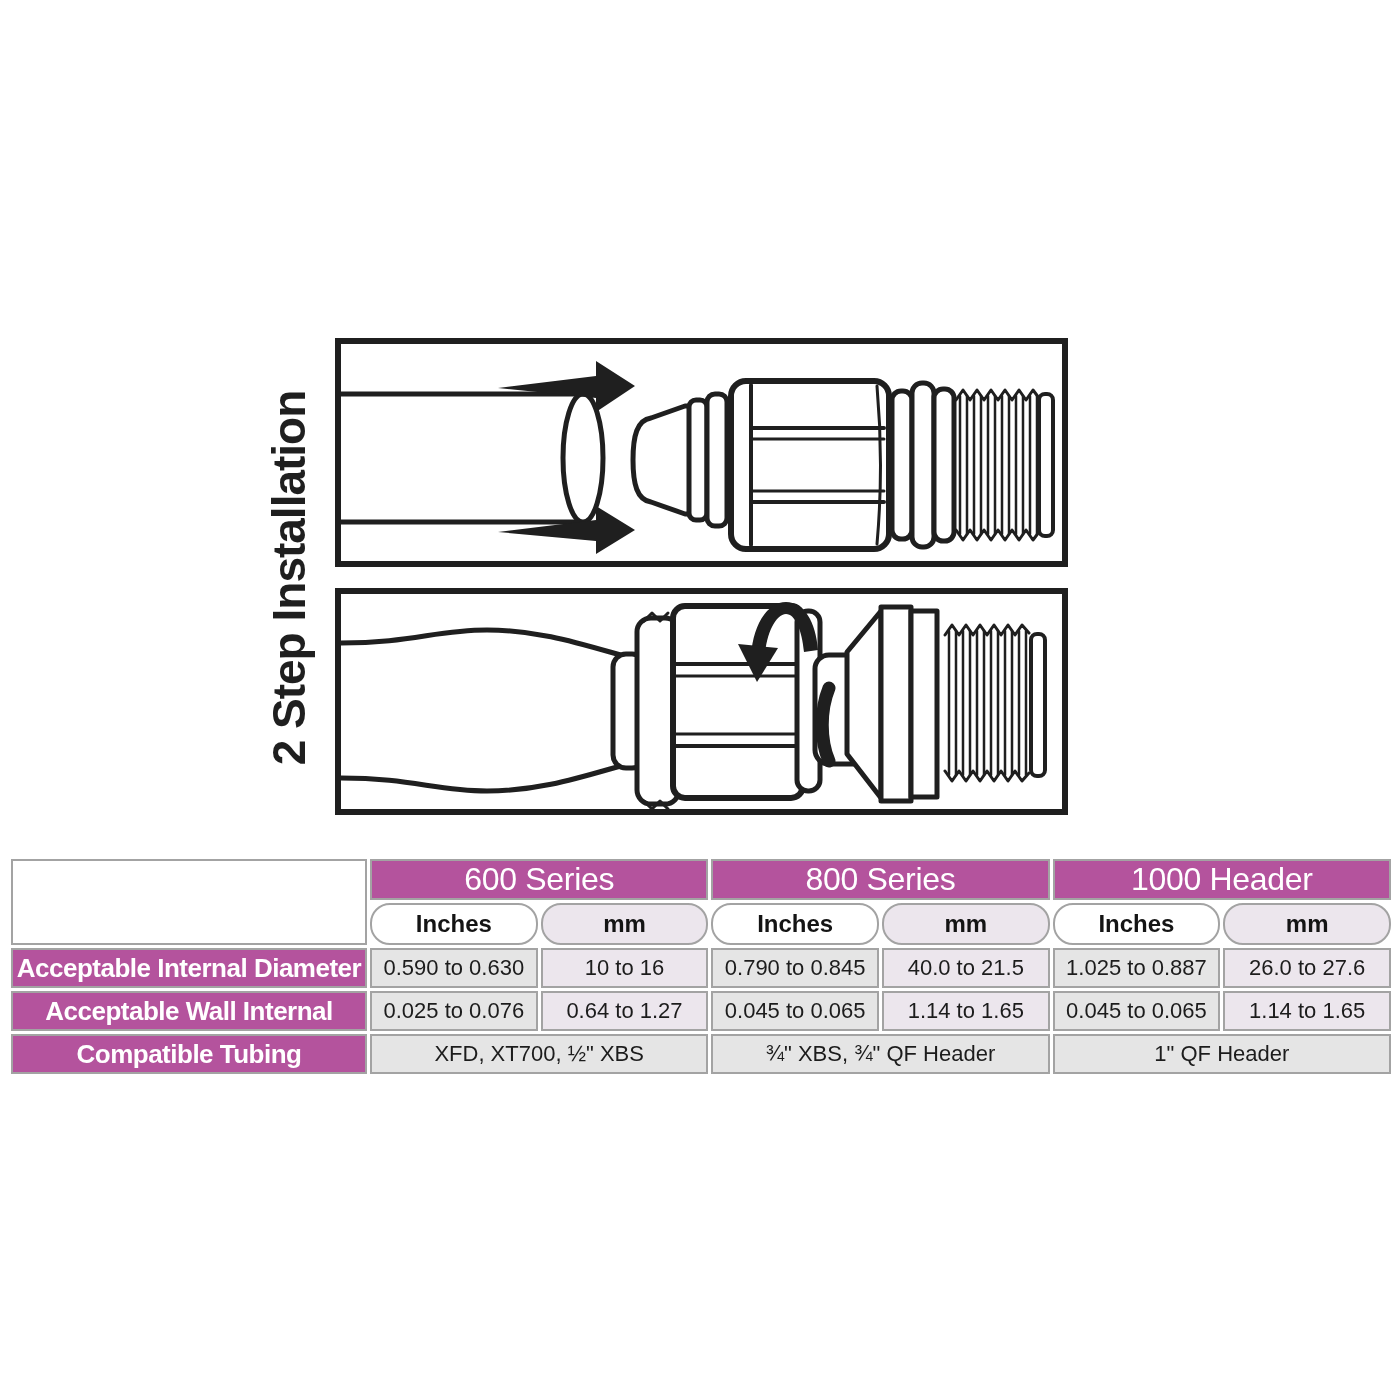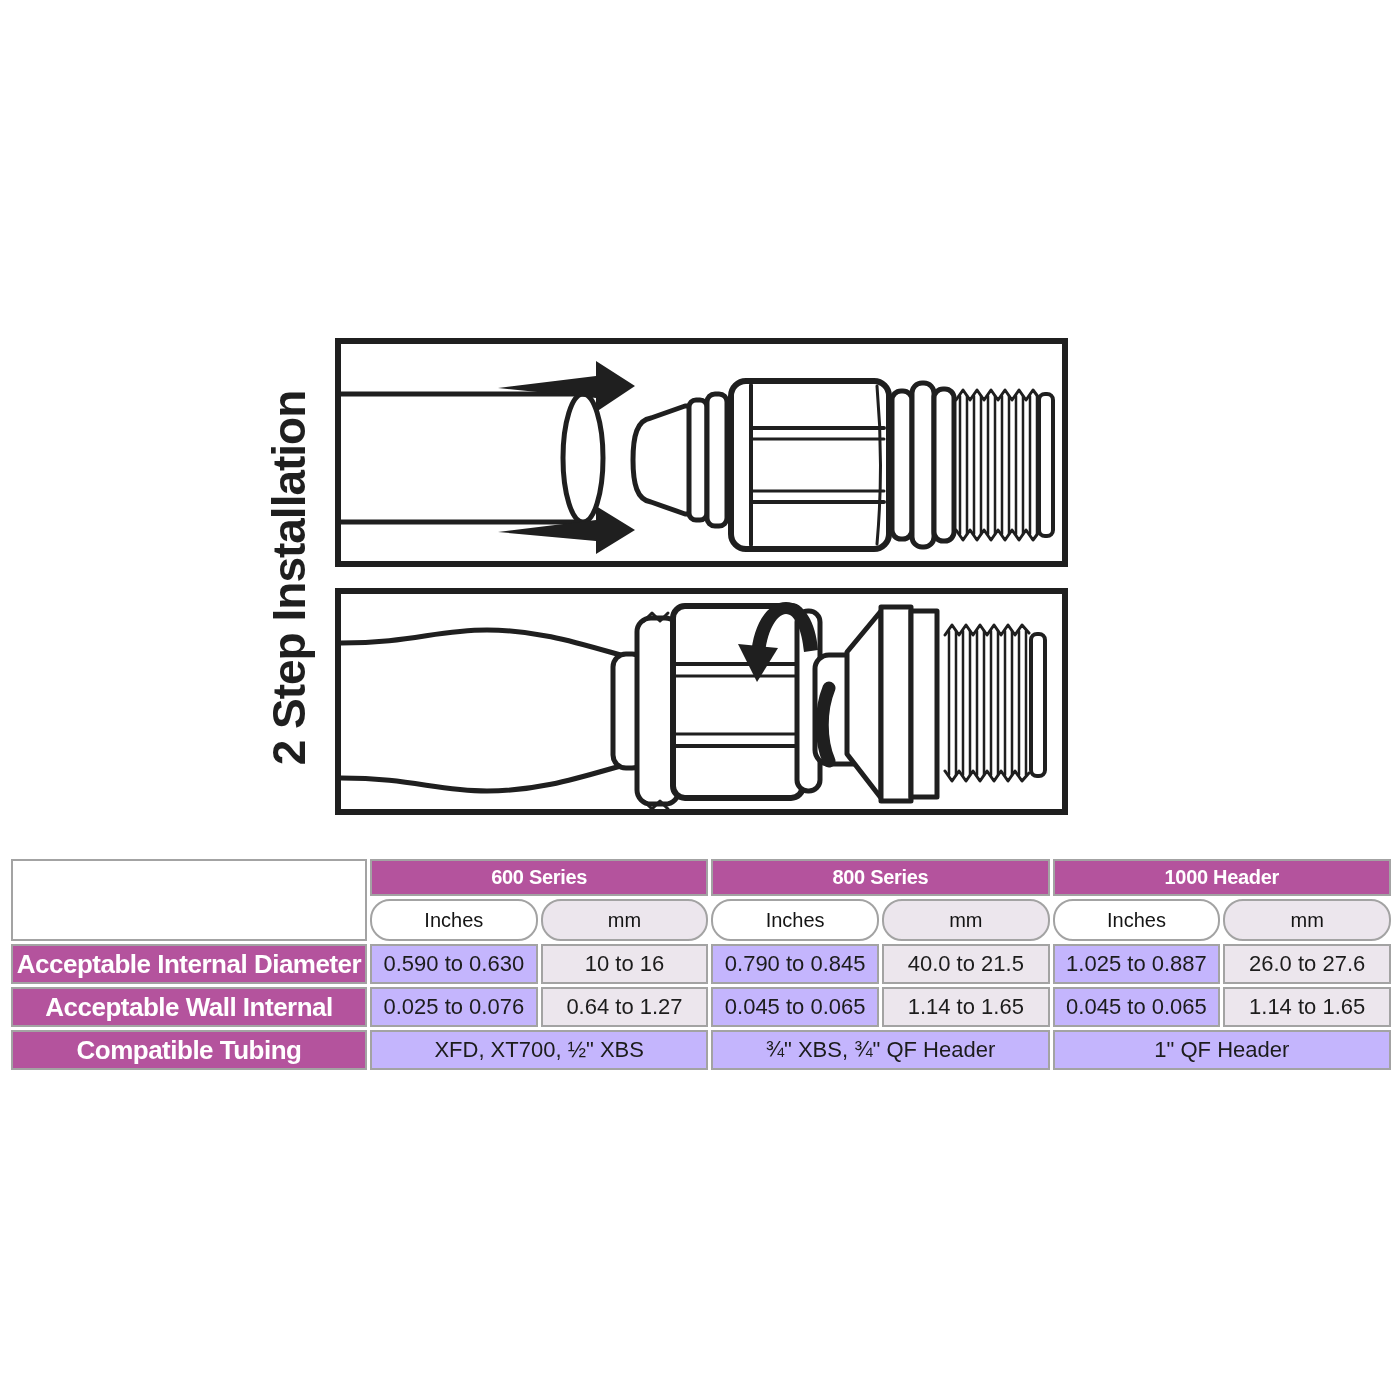--- a/index.html
+++ b/index.html
@@ -16,26 +16,26 @@
   #panel1{left:335px;top:338px;width:733px;height:229px;}
   #panel2{left:335px;top:588px;width:733px;height:227px;}
   .panel svg{display:block;}
 
   
   #tablewrap{position:absolute;left:8px;top:856px;width:1386px;}
   table.spec{border-collapse:separate;border-spacing:3px;width:100%;table-layout:fixed;}
   table.spec td{border:2px solid #a3a3a3;text-align:center;vertical-align:middle;
                 overflow:hidden;white-space:nowrap;padding:0;}
   td.corner{background:#ffffff;}
-  td.series{background:var(--purple);color:#ffffff;font-weight:bold;font-size:20px;
+  td.series{background:var(--purple);color:#ffffff;font-weight:normal;font-size:32px;
             height:33px;letter-spacing:-0.3px;}
-  td.unit{background:#ffffff;color:#141414;font-weight:normal;font-size:20px;height:38px;border-radius:20px;}
+  td.unit{background:#ffffff;color:#141414;font-weight:bold;font-size:24px;height:38px;border-radius:20px;}
   td.rowlabel{background:var(--purple);color:#ffffff;font-weight:bold;font-size:26px;
               text-align:left;padding-left:10px;height:36px;letter-spacing:-0.5px;}
-  td.data{background:#c4b5fd;color:#1c1c1c;font-size:22px;height:36px;}
+  td.data{background:#e5e5e5;color:#1c1c1c;font-size:22px;height:36px;}
   td.lav{background:var(--lavender);}
 </style>
 </head>
 <body>
 
 <div id="page">
 
   <div id="vtitle">2 Step Installation</div>
 
   <div id="panel1" class="panel">

